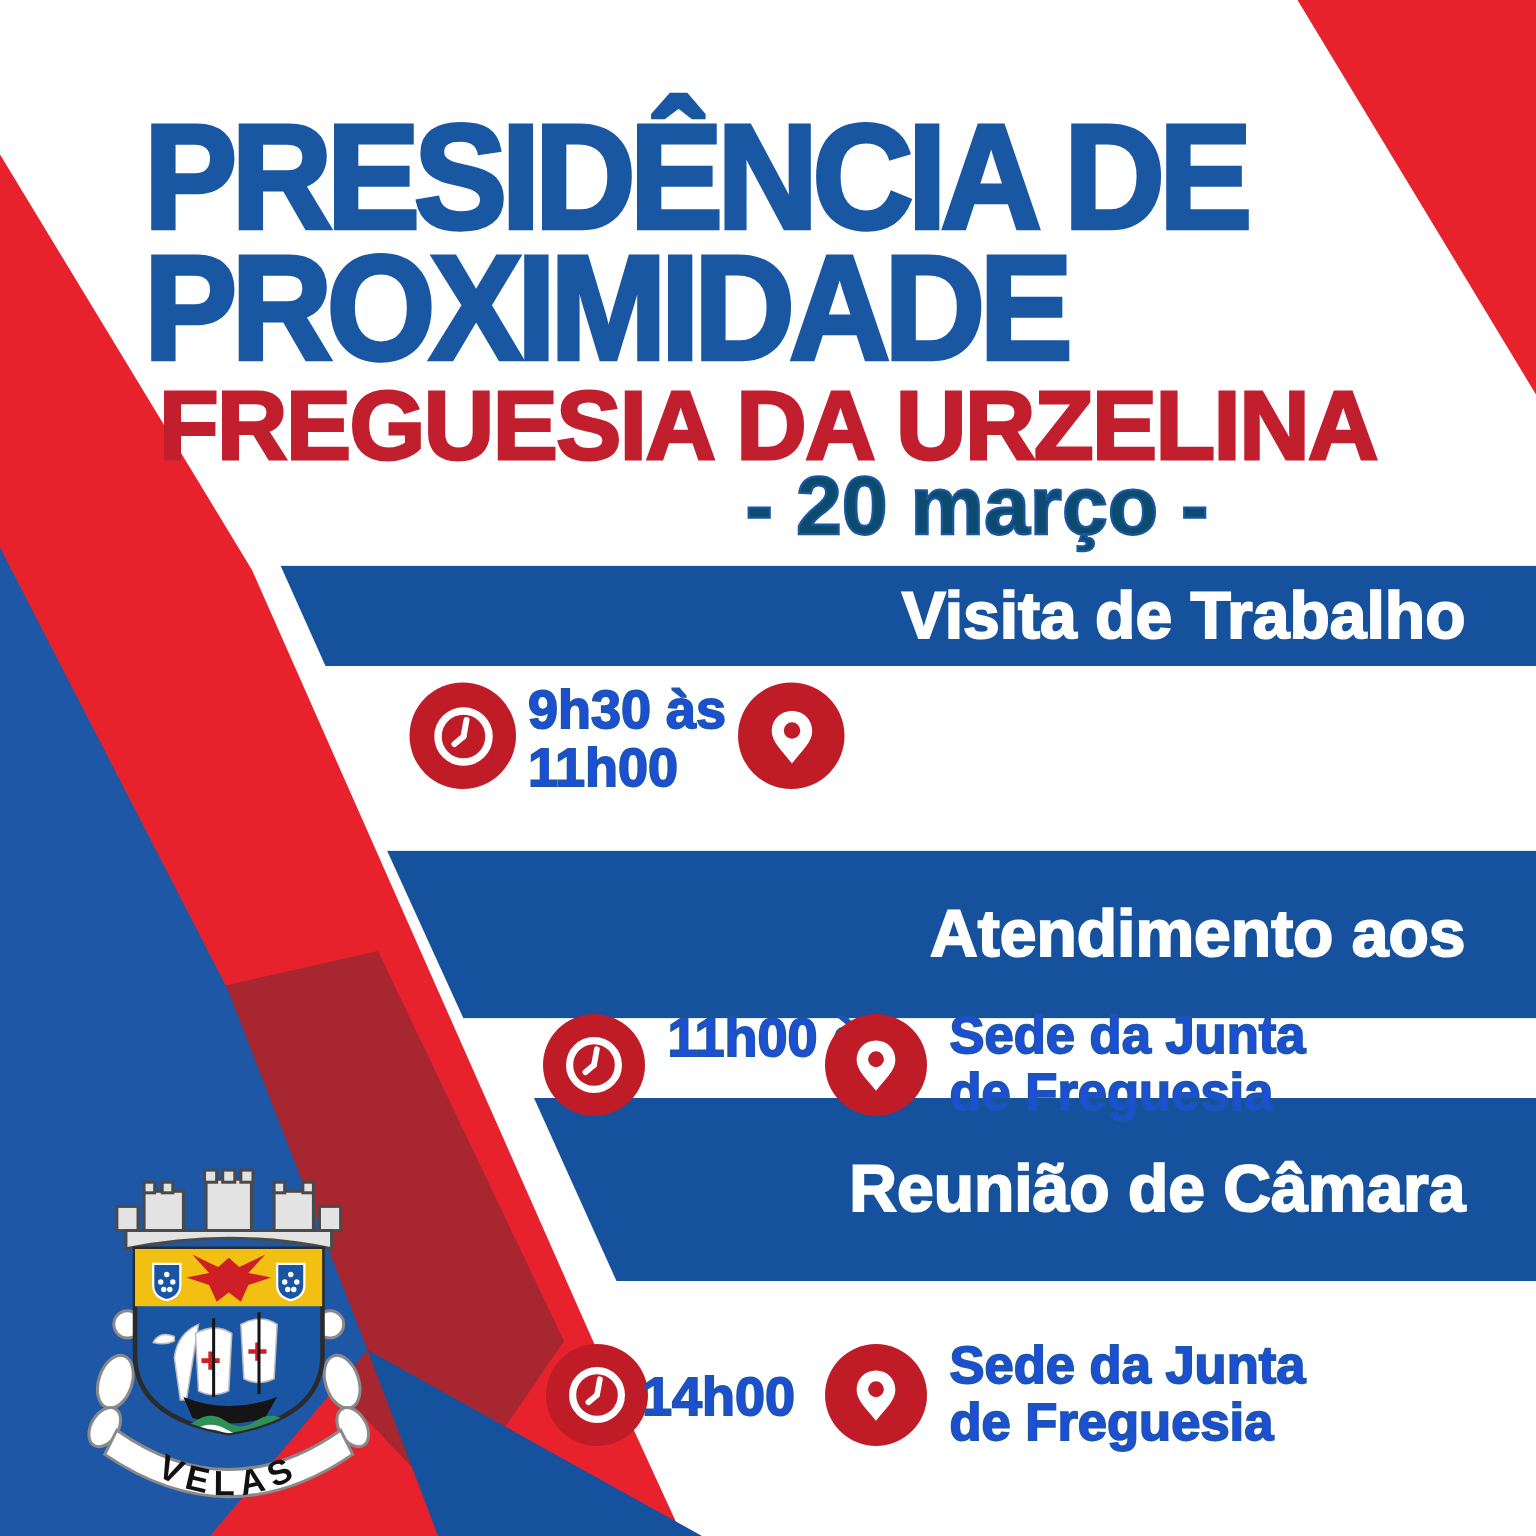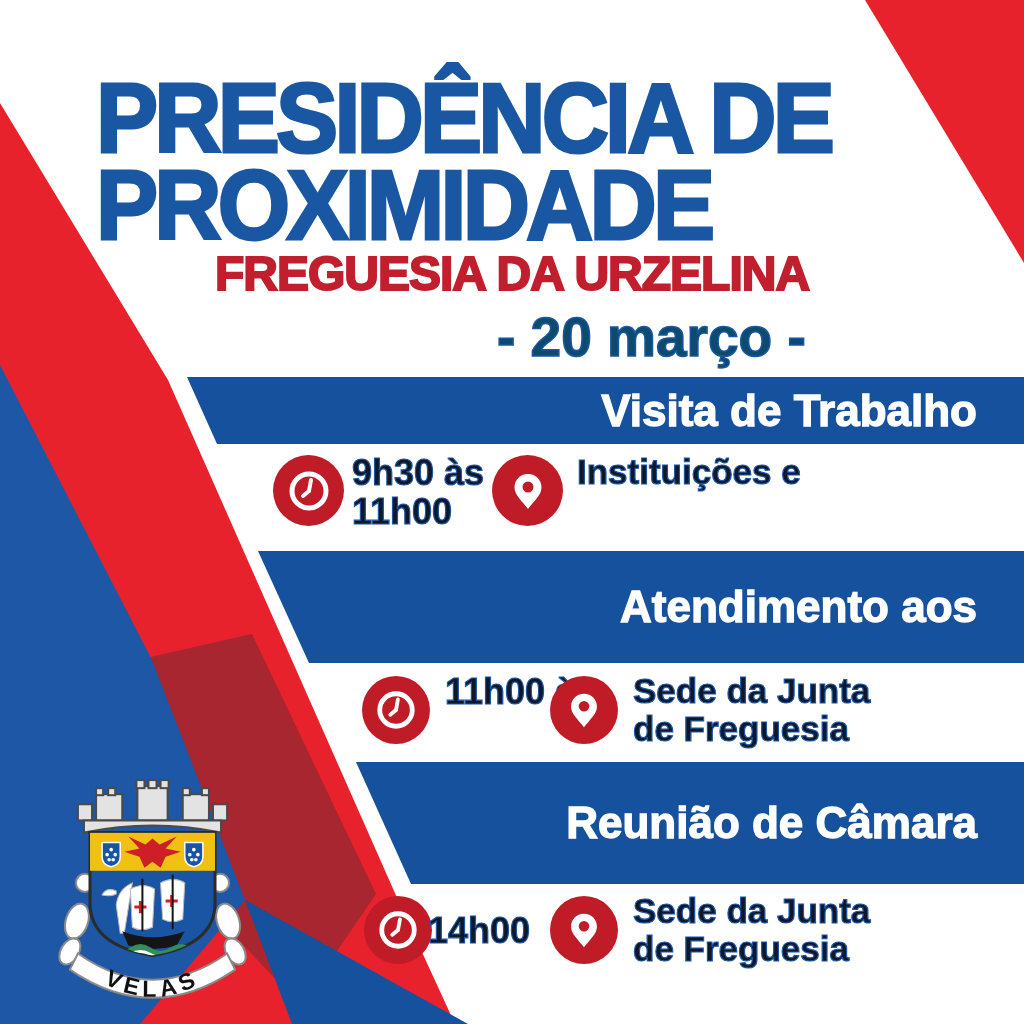--- a/index.html
+++ b/index.html
@@ -14,47 +14,47 @@
   
   .title{
     position:absolute;left:96px;top:74px;z-index:3;
     color:#1a57a3;font-weight:900;font-size:99px;line-height:87px;
     letter-spacing:-4px;-webkit-text-stroke:3px #1a57a3;
     transform:scaleX(0.94);transform-origin:left top;white-space:nowrap;
   }
   .title span{display:block;}
   .subtitle{
     position:absolute;left:0;top:246px;width:1024px;z-index:3;text-align:center;
-    color:#c11f2e;font-weight:900;font-size:48px;letter-spacing:-1px;
+    color:#c11f2e;font-weight:900;font-size:65px;letter-spacing:-1px;
     -webkit-text-stroke:2px #c11f2e;white-space:nowrap;
   }
   .date-line{
     position:absolute;left:497px;top:305px;z-index:3;
     color:#0c4a6e;font-weight:900;font-size:55px;
     -webkit-text-stroke:1.5px #1a57a3;white-space:nowrap;
   }
   
   .banner{
     position:absolute;left:0;width:1024px;z-index:2;background:#15519c;
     display:flex;flex-direction:column;justify-content:center;
     color:#ffffff;font-weight:900;font-size:44px;line-height:50px;
     text-align:right;padding-right:47px;box-sizing:border-box;
     -webkit-text-stroke:1.3px #ffffff;
   }
   .banner span{display:block;white-space:nowrap;}
   #banner-1{top:377px;height:67px;clip-path:polygon(187px 0,1024px 0,1024px 100%,217px 100%);}
-  #banner-2{top:551px;height:112px;clip-path:polygon(258px 0,1024px 0,1024px 100%,309px 100%);}
-  #banner-3{top:762px;height:122px;clip-path:polygon(356px 0,1024px 0,1024px 100%,411px 100%);gap:16px;}
+  #banner-2{top:567px;height:112px;clip-path:polygon(258px 0,1024px 0,1024px 100%,309px 100%);}
+  #banner-3{top:732px;height:122px;clip-path:polygon(356px 0,1024px 0,1024px 100%,411px 100%);gap:16px;}
   
   .badge{
     position:absolute;z-index:3;background:#bf1c28;border-radius:50%;
     display:flex;align-items:center;justify-content:center;
   }
   .rowtext{
-    position:absolute;z-index:3;color:#0f172a;font-weight:900;
+    position:absolute;z-index:3;color:#1d4ed8;font-weight:900;
     font-size:36px;line-height:39px;-webkit-text-stroke:1.2px #1c57a5;
     white-space:nowrap;
   }
   .rowtext span{display:block;}
   .vcenter{display:flex;flex-direction:column;justify-content:center;}
   
   #crest{position:absolute;left:50px;top:770px;width:205px;height:252px;z-index:4;}
 </style>
 </head>
 <body>
@@ -101,21 +101,20 @@
   <span>9h30 às</span>
   <span>11h00</span>
 </div>
 <div class="badge" style="left:492px;top:455px;width:71px;height:71px;">
   <svg width="46" height="46" viewBox="0 0 46 46">
     <path d="M23 6 C15 6 9.5 12 9.5 19.5 C9.5 27 17 33 23 41 C29 33 36.5 27 36.5 19.5 C36.5 12 31 6 23 6 Z" fill="#ffffff"></path>
     <circle cx="23" cy="19" r="5.5" fill="#bf1c28"></circle>
   </svg>
 </div>
 <div class="rowtext" style="left:577px;top:453px;font-size:35px;line-height:38px;">
-  <span>Instituições e</span>
 </div>
 
 <div class="badge" style="left:362px;top:676px;width:68px;height:68px;">
   <svg width="44" height="44" viewBox="0 0 46 46">
     <circle cx="23" cy="23" r="17" fill="none" stroke="#ffffff" stroke-width="5"></circle>
     <line x1="23" y1="23" x2="25" y2="12" stroke="#ffffff" stroke-width="4" stroke-linecap="round"></line>
     <line x1="23" y1="23" x2="17" y2="28" stroke="#ffffff" stroke-width="4" stroke-linecap="round"></line>
   </svg>
 </div>
 <div class="rowtext" style="left:445px;top:672px;">

